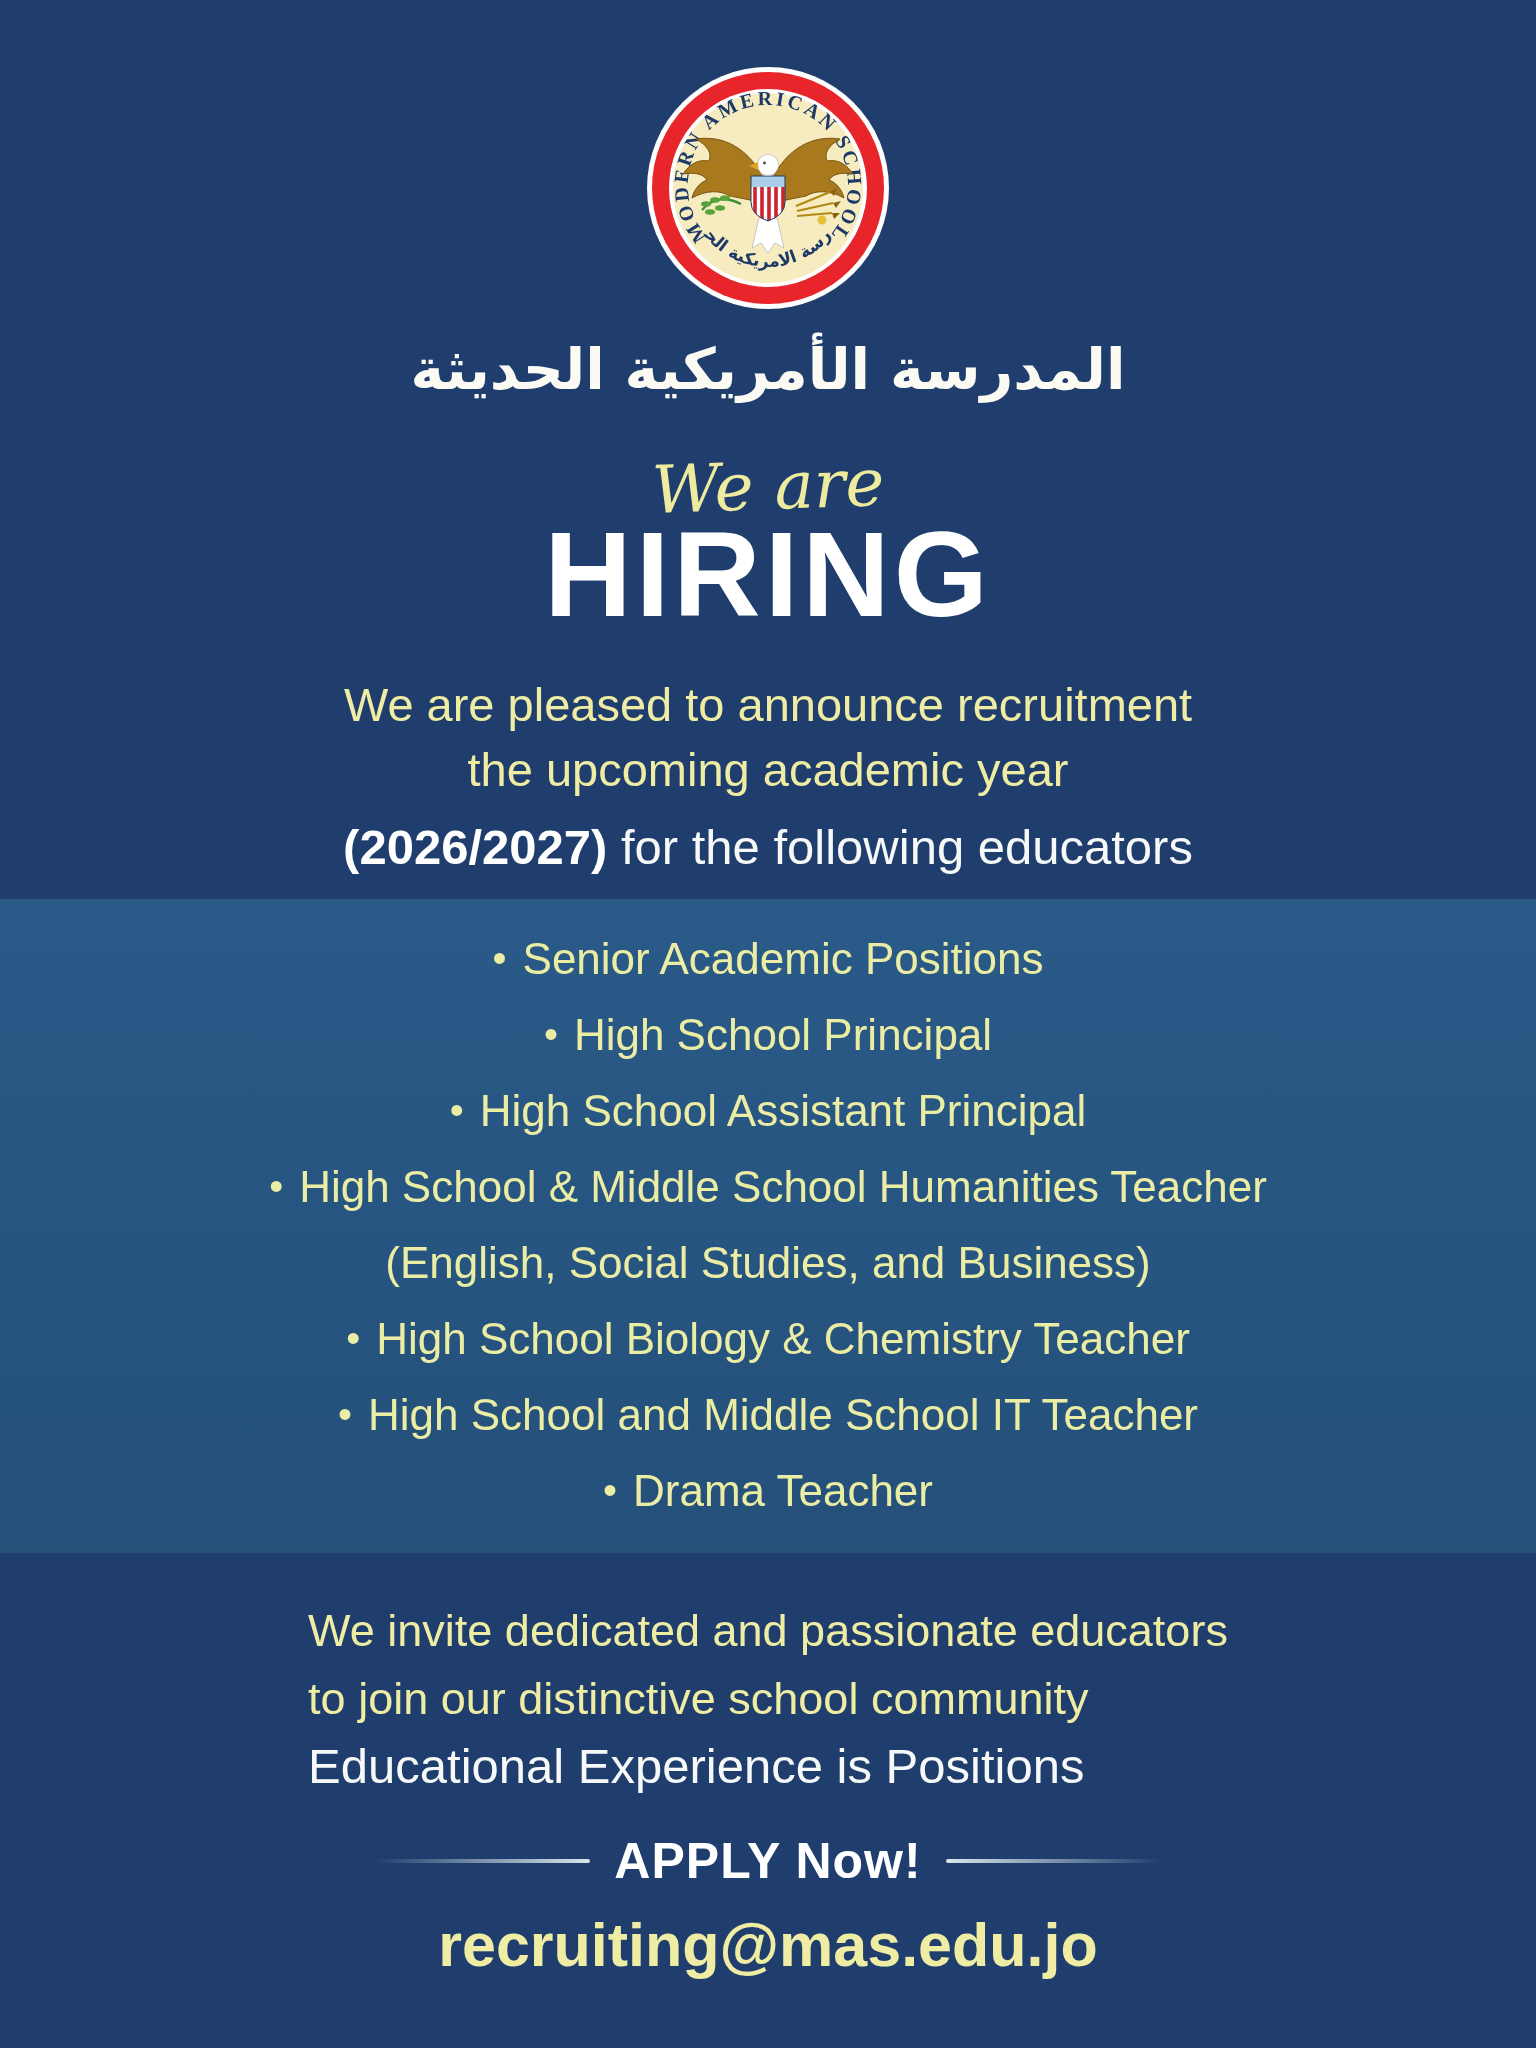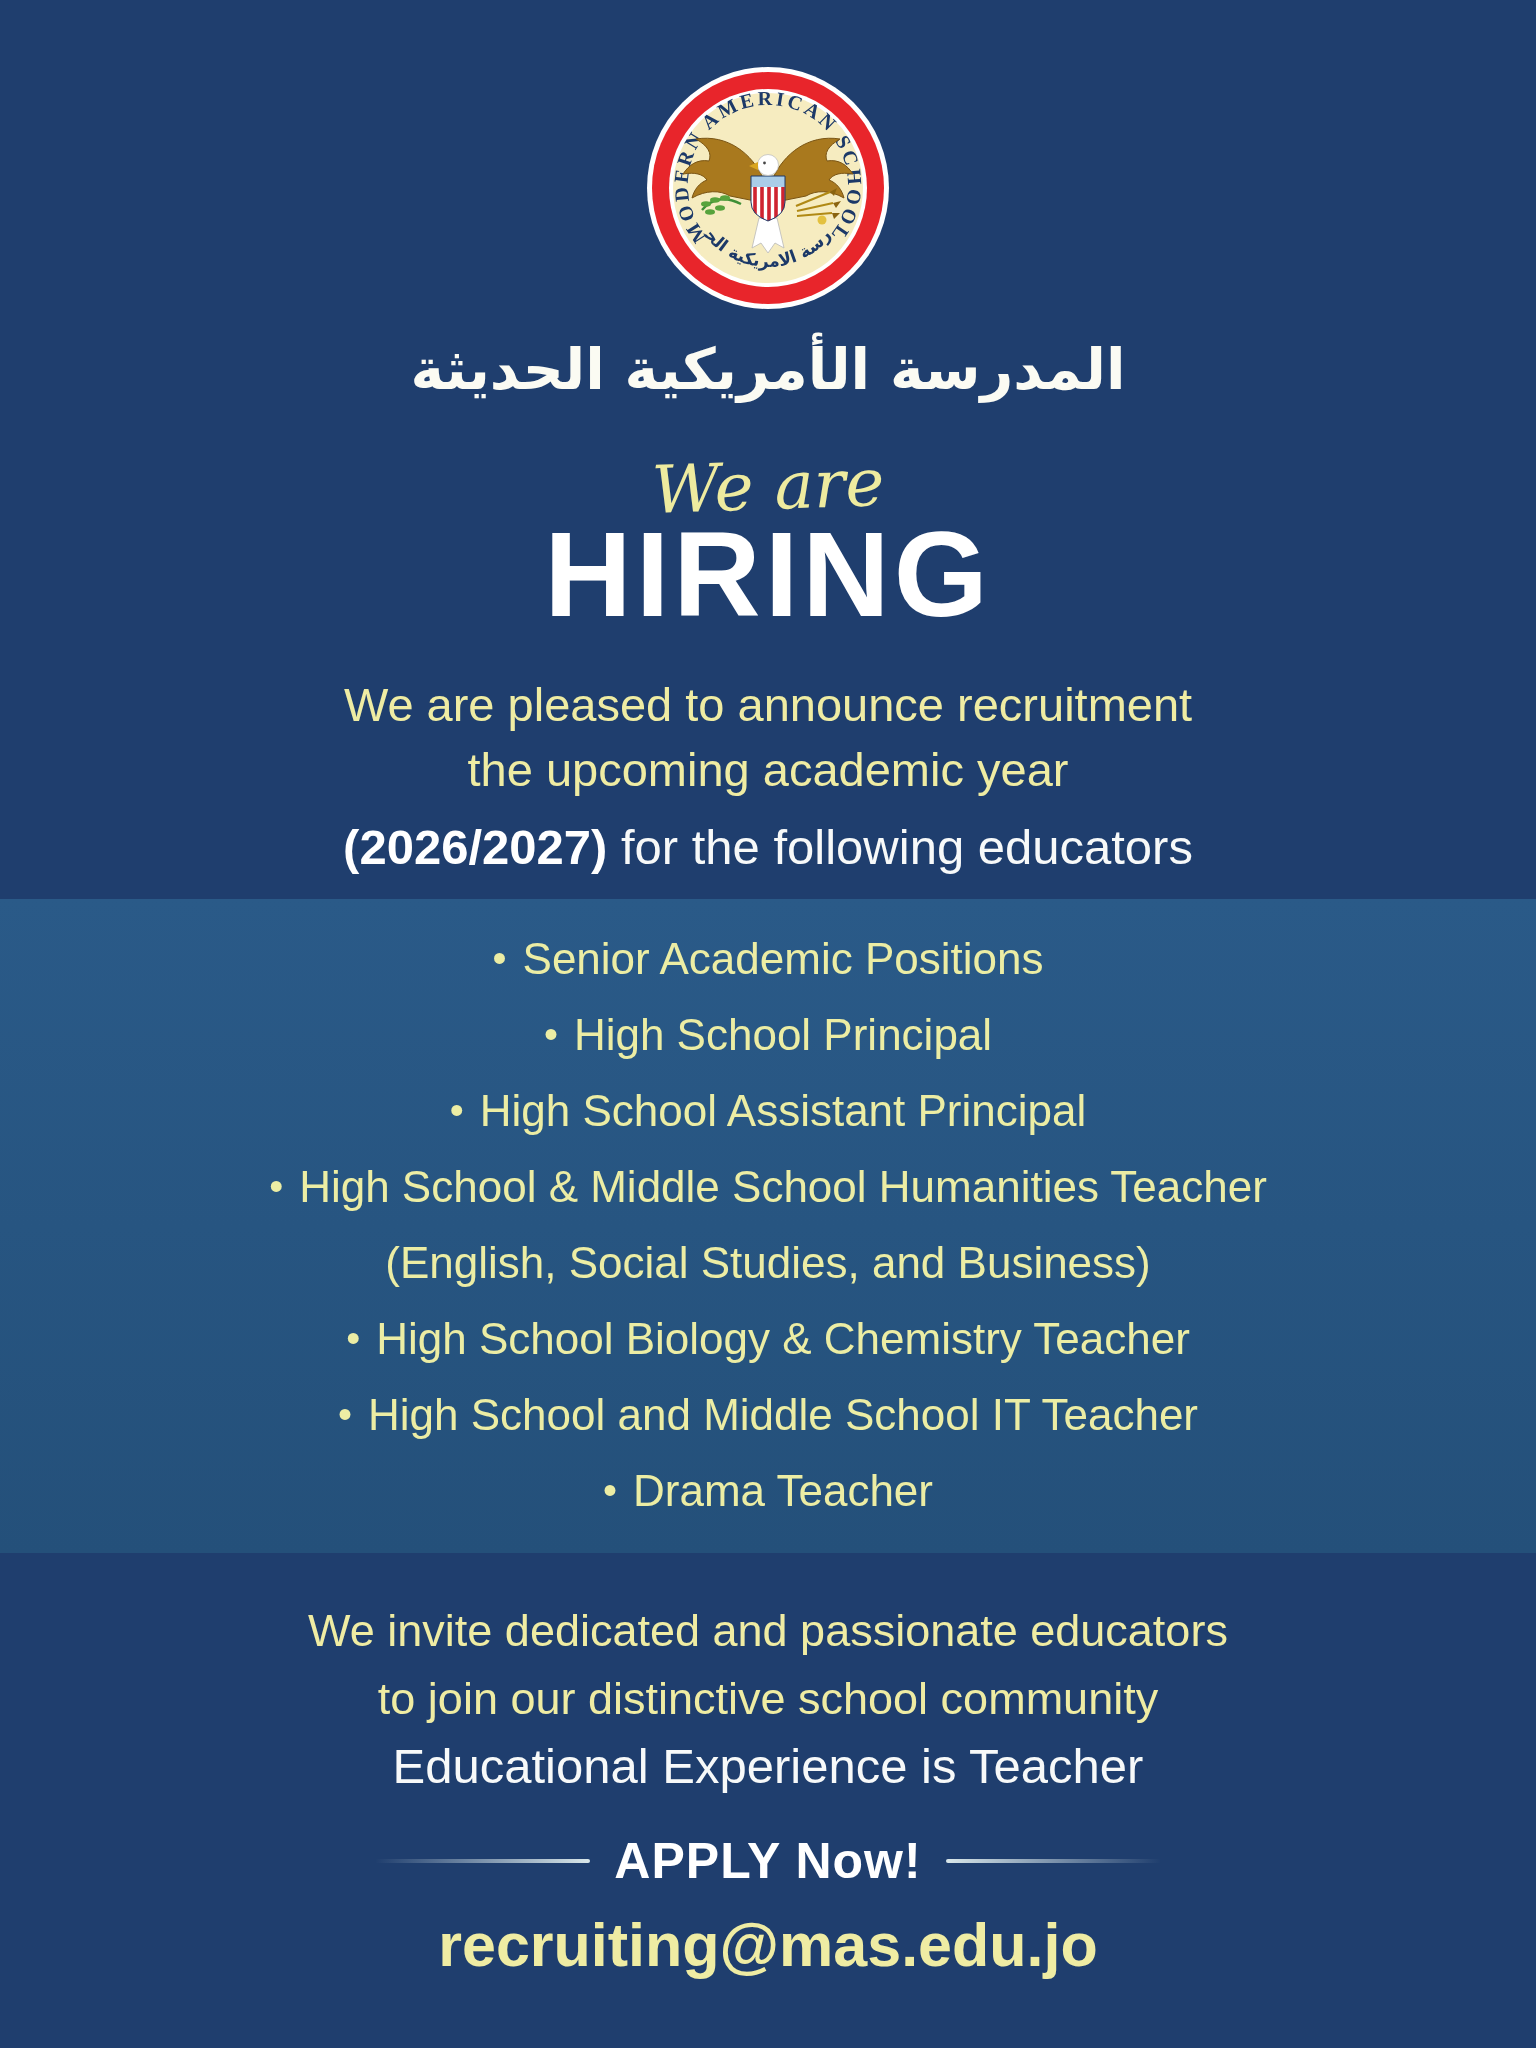--- a/index.html
+++ b/index.html
@@ -70,21 +70,21 @@
   .positions{
     list-style:none;margin:0;padding:0;
     display:flex;flex-direction:column;align-items:center;
   }
   .position-row{
     height:76px;display:flex;align-items:center;justify-content:center;
     font-size:44px;color:#ecedA4;color:#eceda4;
   }
   .bullet{margin-right:16px;font-size:40px;}
   
-  .closing{margin-top:44px;text-align:center;}
+  .closing{margin-top:44px;}
   .closing-line{font-size:45px;color:#efeca3;line-height:1.52;}
   .closing-line3{font-size:49px;color:#f7f9f9;margin-top:4px;}
   
   .apply-row{
     margin-top:38px;
     display:flex;align-items:center;gap:24px;
   }
   .deco-line{width:215px;height:4px;border-radius:2px;}
   .deco-left{background:linear-gradient(to left,#d9e7ea,rgba(217,231,234,0));}
   .deco-right{background:linear-gradient(to right,#d9e7ea,rgba(217,231,234,0));}
@@ -204,21 +204,21 @@
       <li class="position-row">
         <span class="bullet">•</span>
         <span>Drama Teacher</span>
       </li>
     </ul>
   </div>
 
   <div class="closing">
     <div class="closing-line">We invite dedicated and passionate educators</div>
     <div class="closing-line">to join our distinctive school community</div>
-    <div class="closing-line3">Educational Experience is Teacher</div>
+    <div class="closing-line3">Educational Experience is Positions</div>
   </div>
 
   <div class="apply-row">
     <div class="deco-line deco-left"></div>
     <div class="apply-label">APPLY Now!</div>
     <div class="deco-line deco-right"></div>
   </div>
 
   <a class="email" href="#">recruiting@mas.edu.jo</a>
 

